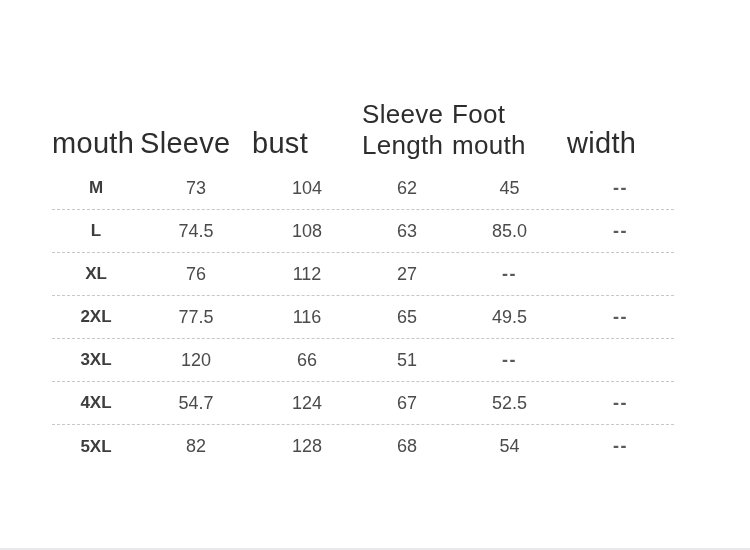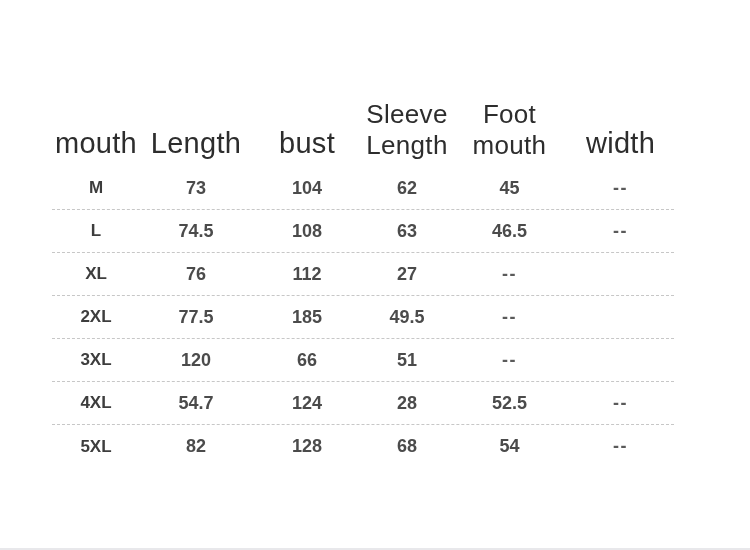--- a/index.html
+++ b/index.html
@@ -29,38 +29,36 @@
     display: grid;
     grid-template-columns: 88px 112px 110px 90px 115px 107px;
     align-items: center;
   }
   .t-header {
     min-height: 84px;
     align-items: end;
     padding-bottom: 7px;
   }
   .h-cell {
-    text-align: center;
     font-size: 29px;
     line-height: 1.18;
     color: var(--header_text);
     letter-spacing: 0.3px;
     margin-top: 44px;
   }
   .h-cell.wrap2 { font-size: 26px; }
   .t-body .t-row {
     height: 43px;
     border-bottom: 1px dashed var(--divider);
   }
   .t-body .t-row:last-child { border-bottom: none; }
   .cell {
     text-align: center;
     font-size: 18px;
     color: var(--number_text);
-    font-weight: bold;
   }
   .cell.size-col {
     font-weight: 600;
     color: var(--size_text);
     font-size: 17px;
   }
   .cell.foot-col {
     color: var(--dash_text);
     letter-spacing: 1.5px;
     font-weight: 600;
@@ -73,21 +71,21 @@
   }
 </style>
 </head>
 <body>
 
 <div class="page">
   <div class="size-table">
 
     <div class="t-row t-header">
       <div class="h-cell">mouth</div>
-      <div class="h-cell">Length</div>
+      <div class="h-cell">Sleeve</div>
       <div class="h-cell">bust</div>
       <div class="h-cell wrap2">Sleeve Length</div>
       <div class="h-cell wrap2">Foot mouth</div>
       <div class="h-cell">width</div>
     </div>
 
     <div class="t-body">
   <div class="t-row">
     <div class="cell size-col">M</div>
     <div class="cell">73</div>
@@ -95,53 +93,54 @@
     <div class="cell">62</div>
     <div class="cell">45</div>
     <div class="cell foot-col">--</div>
   </div>
 
   <div class="t-row">
     <div class="cell size-col">L</div>
     <div class="cell">74.5</div>
     <div class="cell">108</div>
     <div class="cell">63</div>
-    <div class="cell">46.5</div>
+    <div class="cell">85.0</div>
     <div class="cell foot-col">--</div>
   </div>
 
   <div class="t-row">
     <div class="cell size-col">XL</div>
     <div class="cell">76</div>
     <div class="cell">112</div>
     <div class="cell">27</div>
     <div class="cell foot-col">--</div>
   </div>
 
   <div class="t-row">
     <div class="cell size-col">2XL</div>
     <div class="cell">77.5</div>
-    <div class="cell">185</div>
+    <div class="cell">116</div>
+    <div class="cell">65</div>
     <div class="cell">49.5</div>
     <div class="cell foot-col">--</div>
   </div>
 
   <div class="t-row">
     <div class="cell size-col">3XL</div>
     <div class="cell">120</div>
     <div class="cell">66</div>
     <div class="cell">51</div>
     <div class="cell foot-col">--</div>
   </div>
 
   <div class="t-row">
     <div class="cell size-col">4XL</div>
     <div class="cell">54.7</div>
     <div class="cell">124</div>
-    <div class="cell">28</div>
+    <div class="cell">67</div>
     <div class="cell">52.5</div>
     <div class="cell foot-col">--</div>
   </div>
 
   <div class="t-row">
     <div class="cell size-col">5XL</div>
     <div class="cell">82</div>
     <div class="cell">128</div>
     <div class="cell">68</div>
     <div class="cell">54</div>

